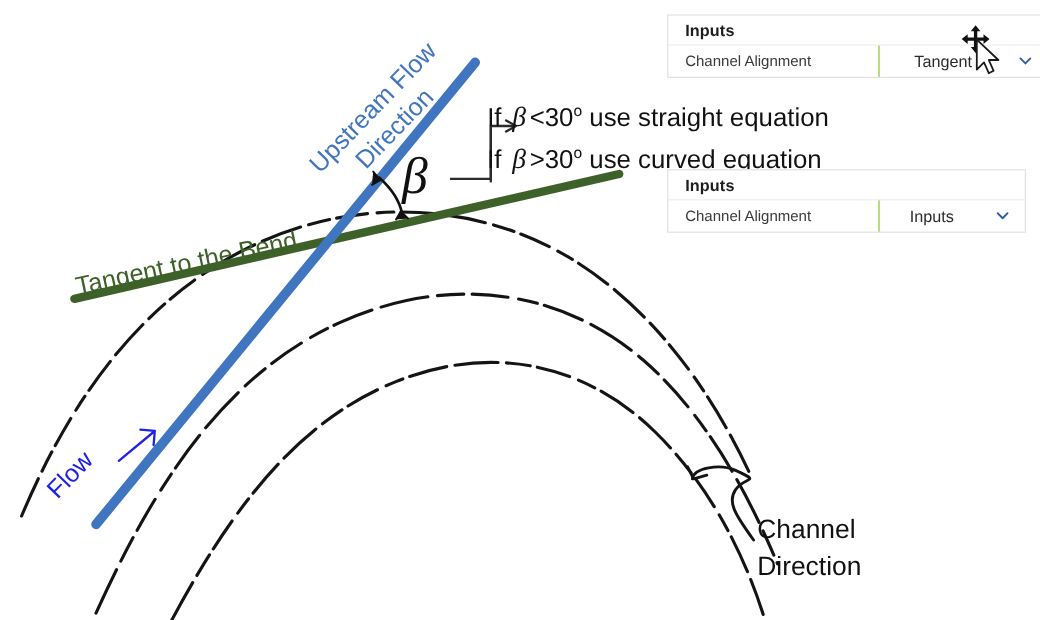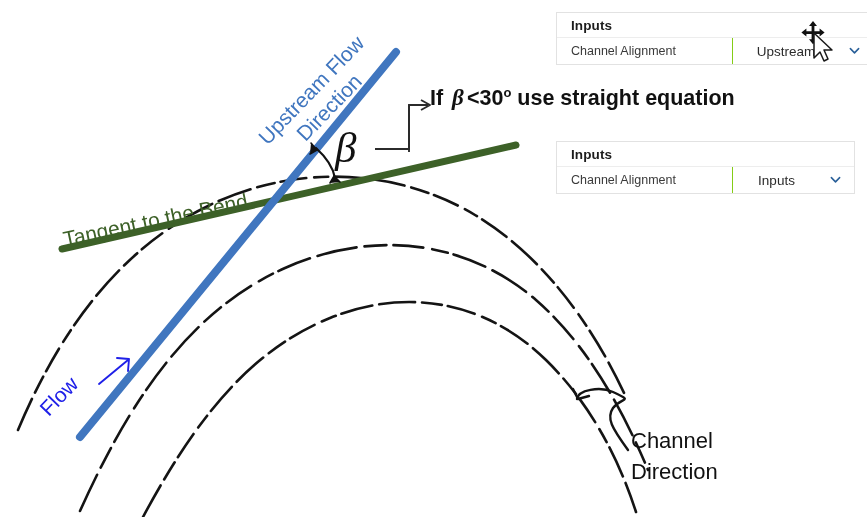--- a/index.html
+++ b/index.html
@@ -84,21 +84,21 @@
     transform:rotate(-46deg);
   }
 
   
   .txt{
     position:absolute;
     color:#111111;
     font-family:"Liberation Sans", sans-serif;
     white-space:nowrap;
   }
-  #eq-block{left:430px;top:78px;font-size:21.5px;line-height:30px;font-weight:bold;}
+  #eq-block{left:406px;top:78px;font-size:21.5px;line-height:30px;}
   #eq-block .beta{font-family:"Liberation Serif", serif;font-style:italic;font-size:23px;padding:0 3px;}
   #eq-block .sup{font-size:13px;vertical-align:super;}
   #lbl-centerline{left:631px;top:425px;font-size:22px;line-height:31px;}
 
   #beta-sym{
     position:absolute;left:335px;top:126px;
     font-family:"Liberation Serif", serif;
     font-style:italic;
     font-size:43px;
     color:#111;
@@ -157,33 +157,36 @@
   <div class="rot-label" id="lbl-tangent">Tangent to the Bend</div>
 
   <div class="rot-label" id="lbl-flow">Flow</div>
 
   <div id="beta-sym">β</div>
 
   <div class="txt" id="eq-block">
     <div>
       <span>If </span><span class="beta">β</span><span>&lt;30</span><span class="sup">o</span><span> use straight equation</span>
     </div>
+    <div>
+      <span>If </span><span class="beta">β</span><span>&gt;30</span><span class="sup">o</span><span> use curved equation</span>
+    </div>
   </div>
 
   <div class="txt" id="lbl-centerline">
     <div>Channel</div>
     <div>Direction</div>
   </div>
 
   <div class="inputs-panel" id="panel-straight" style="left:556px;top:12px;width:318px;">
     <div class="panel-title">Inputs</div>
     <div class="panel-row">
       <div class="row-label">Channel Alignment</div>
       <div class="row-value">
-        <span>Upstream</span>
+        <span>Tangent</span>
         <span class="chev">
           <svg viewBox="0 0 12 12" xmlns="http://www.w3.org/2000/svg">
             <path d="M1.5 4 L6 8.6 L10.5 4" fill="none" stroke="currentColor" stroke-width="1.7" stroke-linecap="round" stroke-linejoin="round"></path>
           </svg>
         </span>
       </div>
     </div>
   </div>
 
   <div class="inputs-panel" id="panel-curved" style="left:556px;top:141px;width:299px;">

